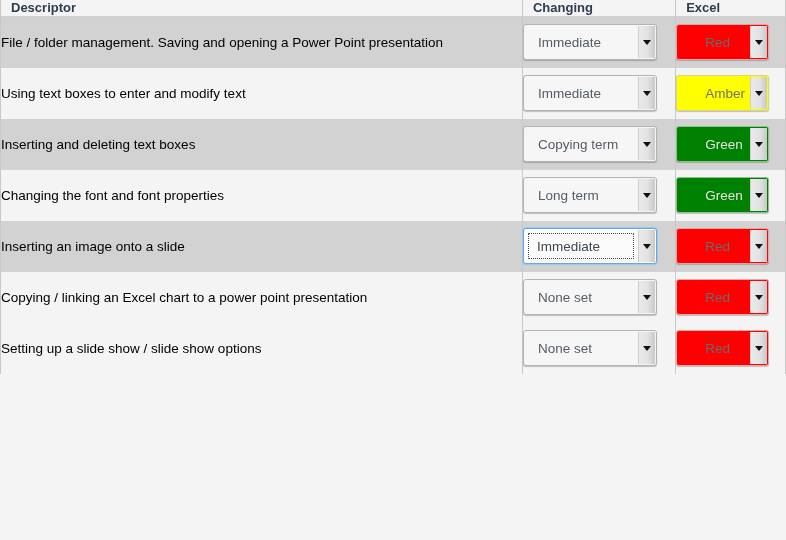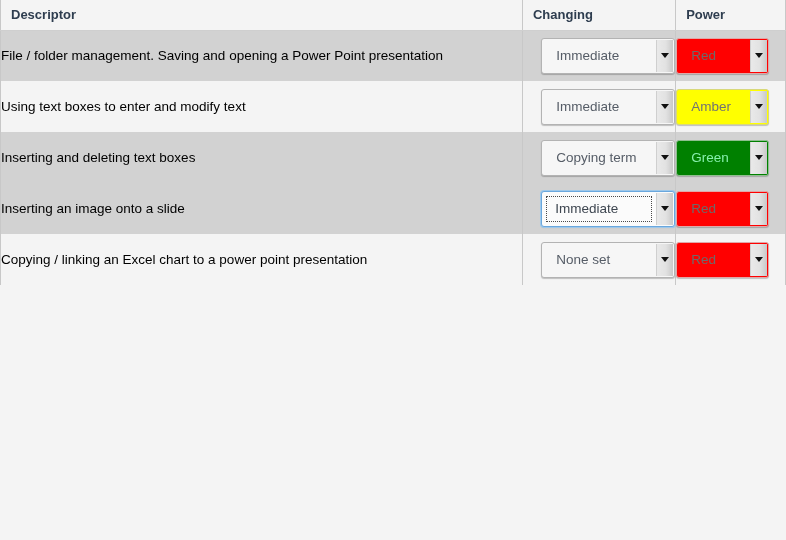--- a/index.html
+++ b/index.html
@@ -17,21 +17,21 @@
   }
 
   .grid {
     width: 786px;
     border-collapse: collapse;
     table-layout: fixed;
   }
 
   
   .grid thead th {
-    height: 30px;
+    height: 16px;
     background: #f4f4f4;
     font-size: 13px;
     font-weight: bold;
     color: #2e3d4f;
     text-align: left;
     padding: 0 0 1px 10px;
     vertical-align: middle;
     border-bottom: 1px solid #cfcfcf;
     box-sizing: border-box;
   }
@@ -54,21 +54,20 @@
     padding-left: 14px;
     border-left: 1px solid #c8c8c8;
     font-size: 13.5px;
     color: #000000;
     white-space: nowrap;
     overflow: hidden;
   }
   td.cell-prio {
     border-left: 1px solid #c8c8c8;
     padding-left: 8px;
-    text-align: right;
   }
   td.cell-stat {
     border-left: 1px solid #c8c8c8;
     border-right: 1px solid #c8c8c8;
     padding-left: 8px;
   }
 
   
   .sel {
     position: relative;
@@ -93,21 +92,21 @@
     bottom: 0;
     display: flex;
     align-items: center;
     padding-left: 14px;
     font-size: 13.5px;
     color: #555c66;
     white-space: nowrap;
     overflow: hidden;
     box-sizing: border-box;
   }
-  .sel-stat .sel-text { padding-left: 14px; }
+  .sel-stat .sel-text { padding-left: 28px; }
 
   .sel .sel-btn {
     position: absolute;
     top: 1px;
     right: 1px;
     bottom: 1px;
     width: 17px;
     background: linear-gradient(to right, #e9e9e9 0%, #e2e2e2 55%, #c9c9c9 100%);
     border-left: 1px solid #cfcfcf;
     display: flex;
@@ -121,21 +120,21 @@
     border-right: 4px solid transparent;
     border-top: 5px solid #101010;
   }
 
   
   .sel.red    { background: #ff0000; border-color: #e0a8a8; }
   .sel.amber  { background: #ffff00; border-color: #d8d87a; }
   .sel.green  { background: #008000; border-color: #8fbf8f; }
   .sel.red   .sel-text { color: #6b6b6b; }
   .sel.amber .sel-text { color: #737373; }
-  .sel.green .sel-text { color: #86efac; }
+  .sel.green .sel-text { color: #e5e5e5; }
 
   
   .sel.focused {
     border-color: #6aa7dd;
     box-shadow: 0 0 0 1px #9ec8ea, 0 1px 1px rgba(0,0,0,.18);
     background: #fbfbfb;
   }
   .sel.focused .sel-text {
     outline: 1px dotted #4a4a4a;
     outline-offset: -1px;
@@ -149,21 +148,21 @@
   }
 </style>
 </head>
 <body>
 
 <table class="grid">
   <thead>
     <tr>
       <th class="col-desc">Descriptor</th>
       <th class="col-prio">Changing</th>
-      <th class="col-stat">Power</th>
+      <th class="col-stat">Excel</th>
     </tr>
   </thead>
   <tbody id="table-body">
       <tr class="even">
         <td class="cell-desc">File / folder management. Saving and opening a Power Point presentation</td>
         <td class="cell-prio"><div class="sel sel-prio"><span class="sel-text">Immediate</span><span class="sel-btn">
               <span class="arrow"></span>
             </span></div></td>
         <td class="cell-stat"><div class="sel sel-stat red"><span class="sel-text">Red</span><span class="sel-btn">
               <span class="arrow"></span>
@@ -180,32 +179,50 @@
       </tr>
       <tr class="even">
         <td class="cell-desc">Inserting and deleting text boxes</td>
         <td class="cell-prio"><div class="sel sel-prio"><span class="sel-text">Copying term</span><span class="sel-btn">
               <span class="arrow"></span>
             </span></div></td>
         <td class="cell-stat"><div class="sel sel-stat green"><span class="sel-text">Green</span><span class="sel-btn">
               <span class="arrow"></span>
             </span></div></td>
       </tr>
+      <tr class="odd">
+        <td class="cell-desc">Changing the font and font properties</td>
+        <td class="cell-prio"><div class="sel sel-prio"><span class="sel-text">Long term</span><span class="sel-btn">
+              <span class="arrow"></span>
+            </span></div></td>
+        <td class="cell-stat"><div class="sel sel-stat green"><span class="sel-text">Green</span><span class="sel-btn">
+              <span class="arrow"></span>
+            </span></div></td>
+      </tr>
       <tr class="even">
         <td class="cell-desc">Inserting an image onto a slide</td>
         <td class="cell-prio"><div class="sel sel-prio focused"><span class="sel-text">Immediate</span><span class="sel-btn">
               <span class="arrow"></span>
             </span></div></td>
         <td class="cell-stat"><div class="sel sel-stat red"><span class="sel-text">Red</span><span class="sel-btn">
               <span class="arrow"></span>
             </span></div></td>
       </tr>
       <tr class="odd">
         <td class="cell-desc">Copying / linking an Excel chart to a power point presentation</td>
         <td class="cell-prio"><div class="sel sel-prio"><span class="sel-text">None set</span><span class="sel-btn">
               <span class="arrow"></span>
             </span></div></td>
         <td class="cell-stat"><div class="sel sel-stat red"><span class="sel-text">Red</span><span class="sel-btn">
               <span class="arrow"></span>
             </span></div></td>
       </tr>
+      <tr class="odd">
+        <td class="cell-desc">Setting up a slide show / slide show options</td>
+        <td class="cell-prio"><div class="sel sel-prio"><span class="sel-text">None set</span><span class="sel-btn">
+              <span class="arrow"></span>
+            </span></div></td>
+        <td class="cell-stat"><div class="sel sel-stat red"><span class="sel-text">Red</span><span class="sel-btn">
+              <span class="arrow"></span>
+            </span></div></td>
+      </tr>
     </tbody>
 </table>
 
 </body></html>

